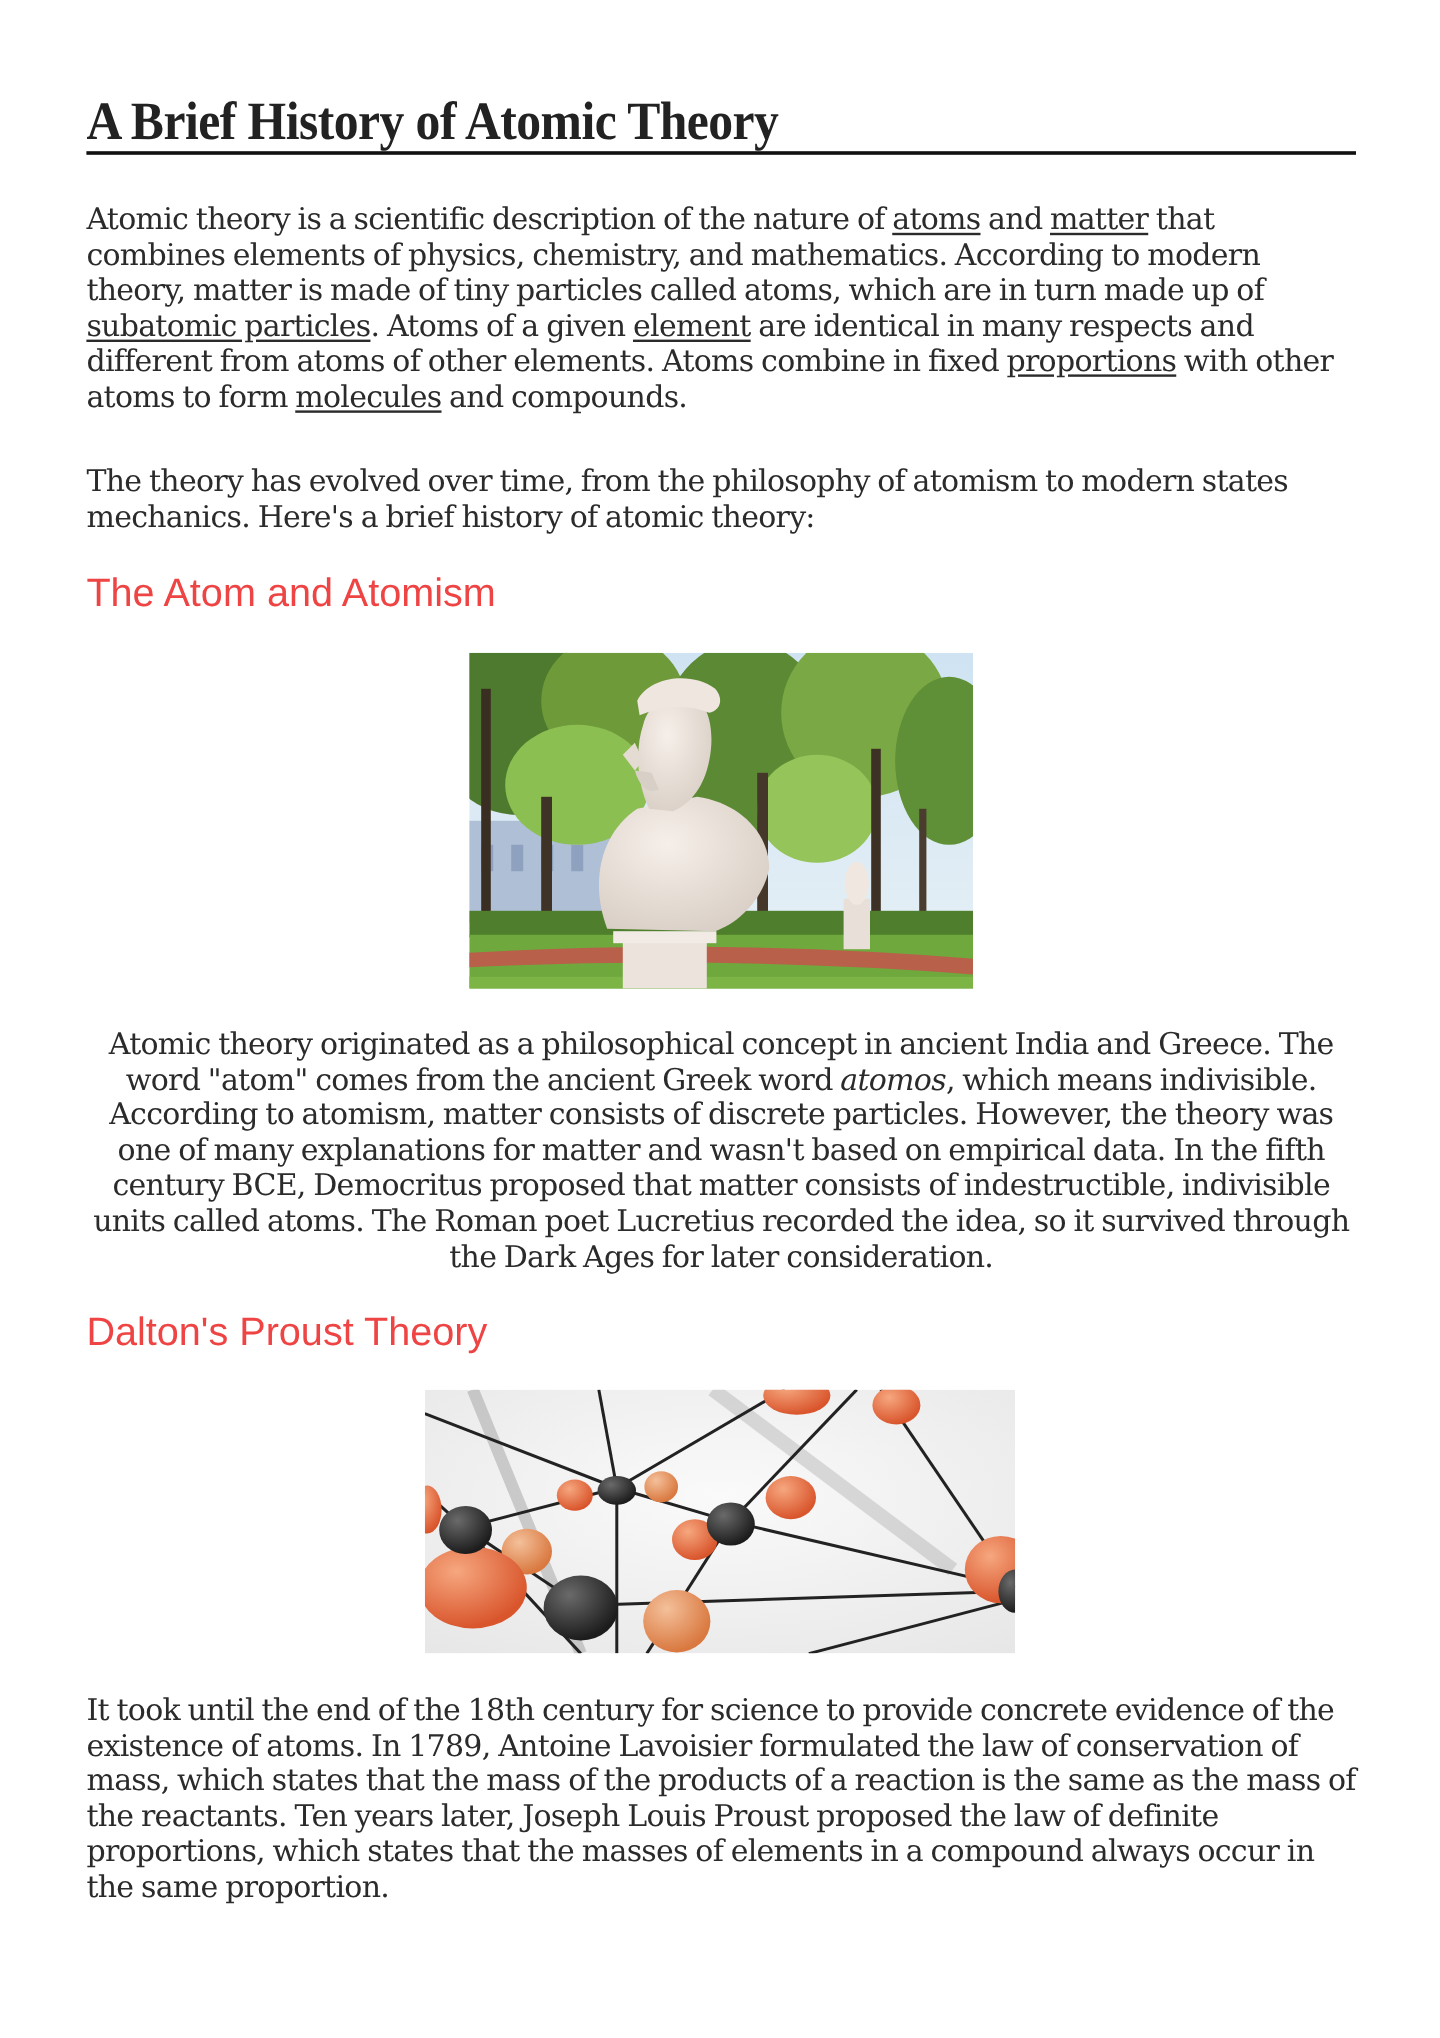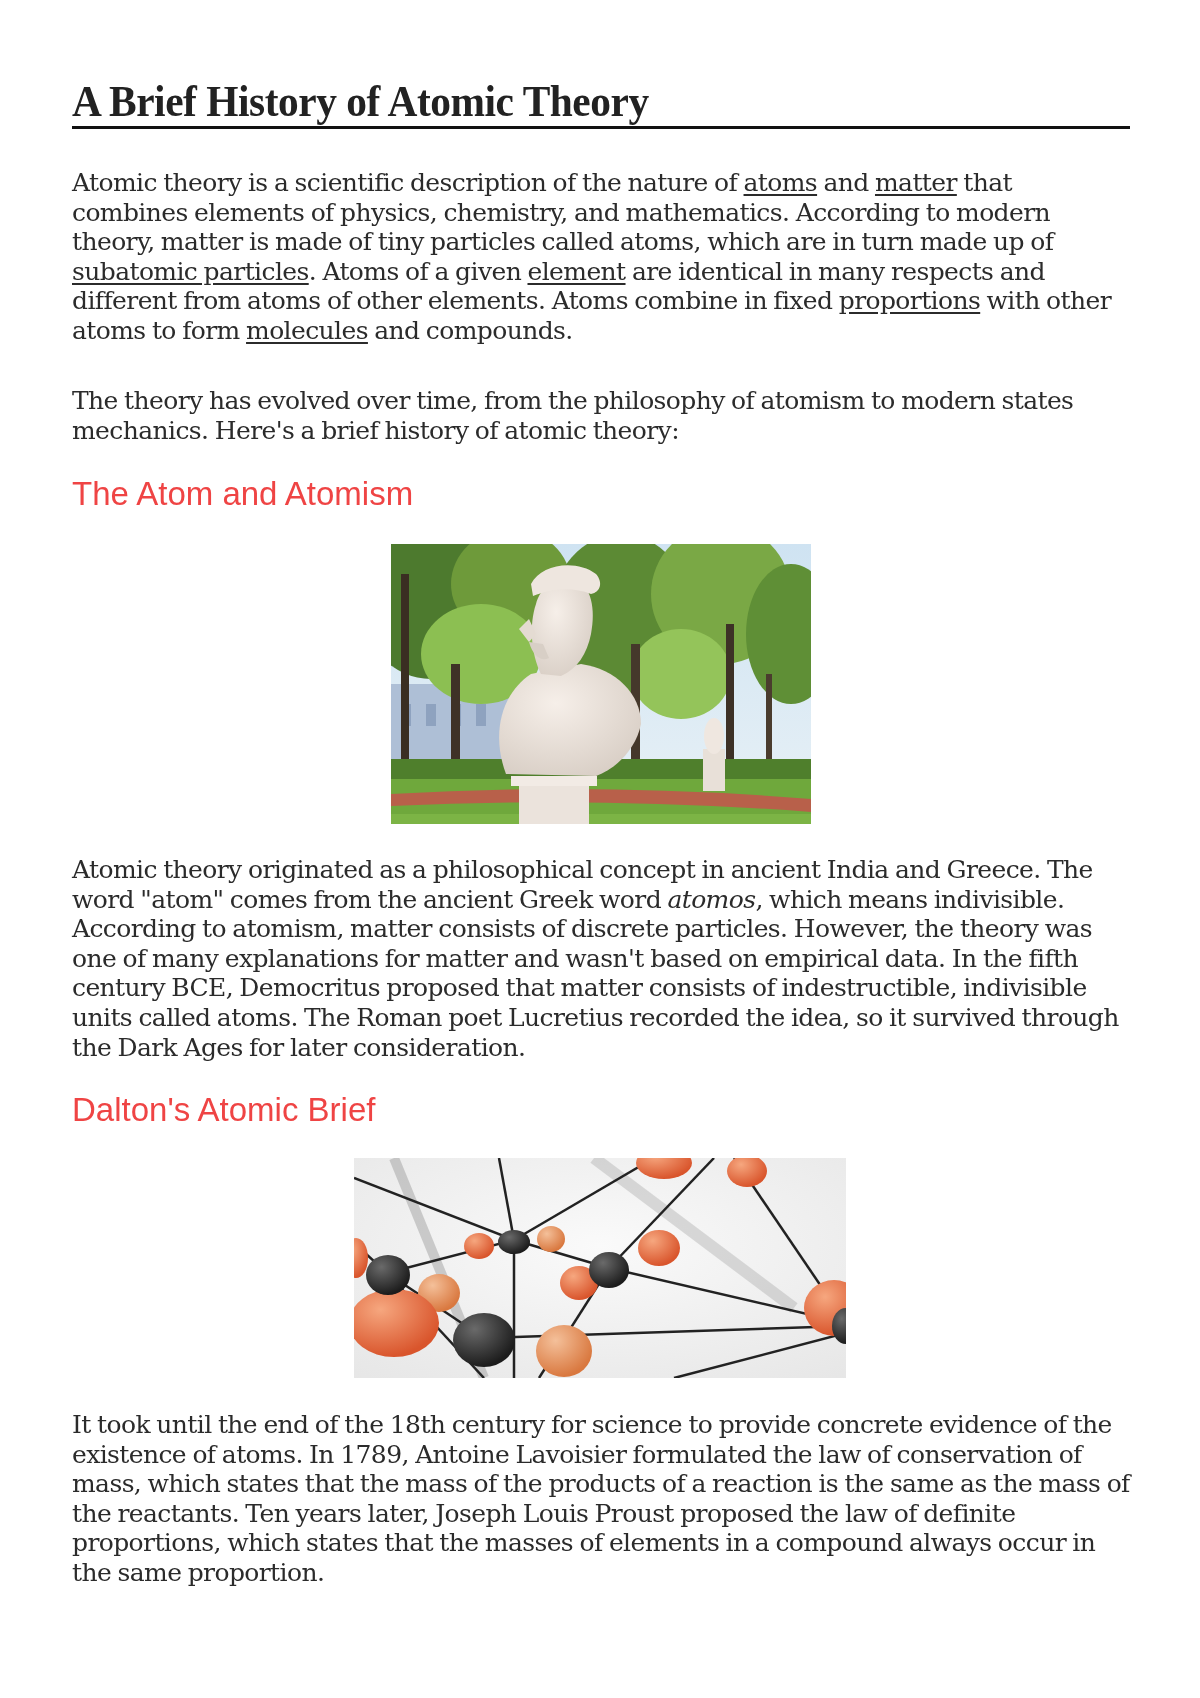--- a/index.html
+++ b/index.html
@@ -49,21 +49,21 @@
       left: 0;
       width: 1058px;
       margin: 0;
       font-family: "DejaVu Serif", serif;
       font-size: 25px;
       line-height: 29.6px;
       letter-spacing: -0.6px;
       word-spacing: -1px;
       color: #2b2b2b;
     }
-    .para.center { }
+    .para.center { text-align: center; }
     .para u {
       text-decoration: underline;
       text-underline-offset: 3px;
     }
     .section-heading {
       position: absolute;
       left: 0;
       margin: 0;
       font-family: "Liberation Sans", sans-serif;
       font-weight: normal;
@@ -139,21 +139,21 @@
       <path d="M 115 230 C 100 190 110 150 140 130 L 190 120 C 225 125 250 150 250 180 C 245 205 225 225 205 232 Z" fill="url(#marble)"></path>
       <path d="M 150 130 C 140 110 138 80 145 60 C 150 40 170 30 185 35 C 200 42 205 65 200 90 C 196 110 186 125 170 132 Z" fill="url(#marble)"></path>
       <path d="M 140 40 C 150 20 185 15 205 30 C 212 38 210 48 200 50 C 180 42 160 45 142 52 Z" fill="#eee6df"></path>
       <path d="M 128 85 L 138 75 L 145 90 L 138 98 Z" fill="#e4dbd2"></path>
       <path d="M 138 98 C 142 112 150 118 158 114 L 152 100 Z" fill="#d8cfc6"></path>
     </svg>
   </div>
 
   <p class="para center" style="top:855px;"><span>Atomic theory originated as a philosophical concept in ancient India and Greece. The word "atom" comes from the ancient Greek word </span><em>atomos</em><span>, which means indivisible. According to atomism, matter consists of discrete particles. However, the theory was one of many explanations for matter and wasn't based on empirical data. In the fifth century BCE, Democritus proposed that matter consists of indestructible, indivisible units called atoms. The Roman poet Lucretius recorded the idea, so it survived through the Dark Ages for later consideration.</span></p>
 
-  <h2 class="section-heading" style="top:1090px;">Dalton's Atomic Brief</h2>
+  <h2 class="section-heading" style="top:1090px;">Dalton's Proust Theory</h2>
 
   <div class="figure" style="left:282px; top:1158px; width:492px; height:220px;">
     <svg width="492" height="220" viewBox="0 0 492 220">
       <defs>
         <radialGradient id="bg2" cx="0.5" cy="0.4" r="0.8">
           <stop offset="0" stop-color="#fafafa"></stop>
           <stop offset="1" stop-color="#e6e6e6"></stop>
         </radialGradient>
         <radialGradient id="blk" cx="0.35" cy="0.3" r="0.7">
           <stop offset="0" stop-color="#6a6a6a"></stop>

